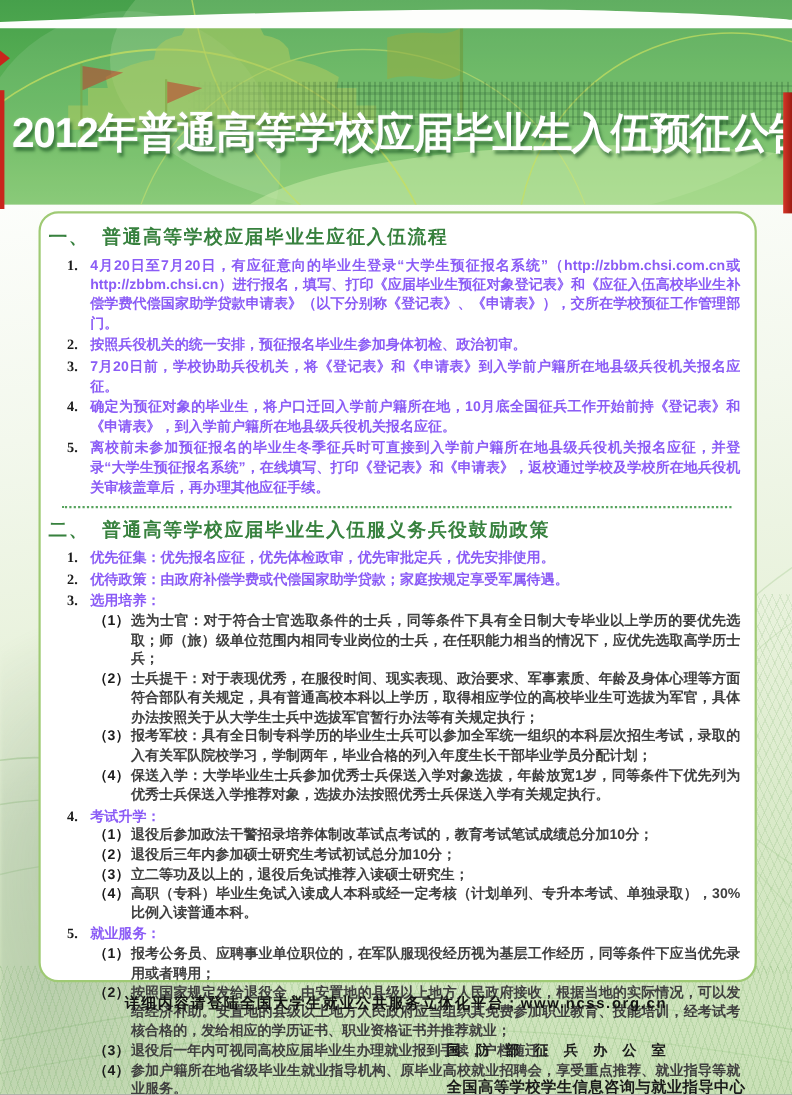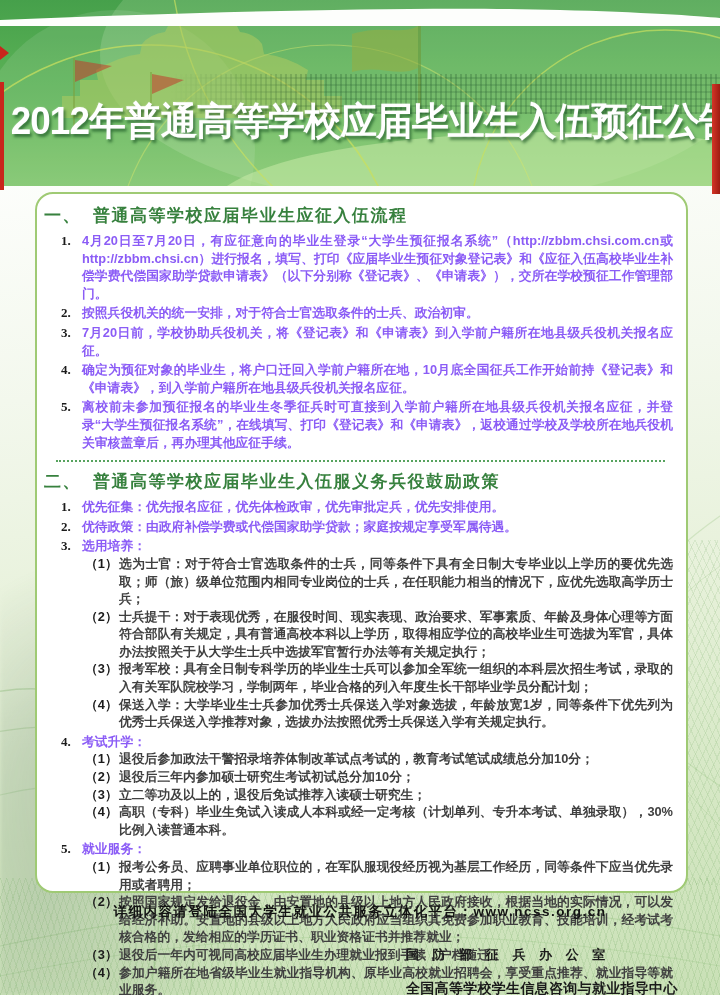--- a/index.html
+++ b/index.html
@@ -128,21 +128,21 @@
       </div>
       <div class="item">
         <span class="num">1.</span>
         <div class="ibody">
             <div class="txt">4月20日至7月20日，有应征意向的毕业生登录“大学生预征报名系统”（http://zbbm.chsi.com.cn或http://zbbm.chsi.cn）进行报名，填写、打印《应届毕业生预征对象登记表》和《应征入伍高校毕业生补偿学费代偿国家助学贷款申请表》（以下分别称《登记表》、《申请表》），交所在学校预征工作管理部门。</div>
           </div>
       </div>
       <div class="item">
         <span class="num">2.</span>
         <div class="ibody">
-            <div class="txt">按照兵役机关的统一安排，对于符合士官选取条件的士兵、政治初审。</div>
+            <div class="txt">按照兵役机关的统一安排，预征报名毕业生参加身体初检、政治初审。</div>
           </div>
       </div>
       <div class="item">
         <span class="num">3.</span>
         <div class="ibody">
             <div class="txt">7月20日前，学校协助兵役机关，将《登记表》和《申请表》到入学前户籍所在地县级兵役机关报名应征。</div>
           </div>
       </div>
       <div class="item">
         <span class="num">4.</span>

